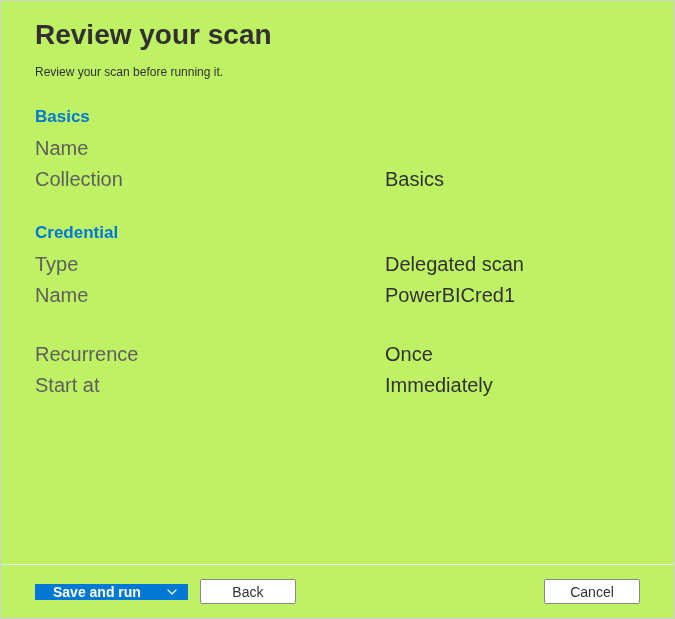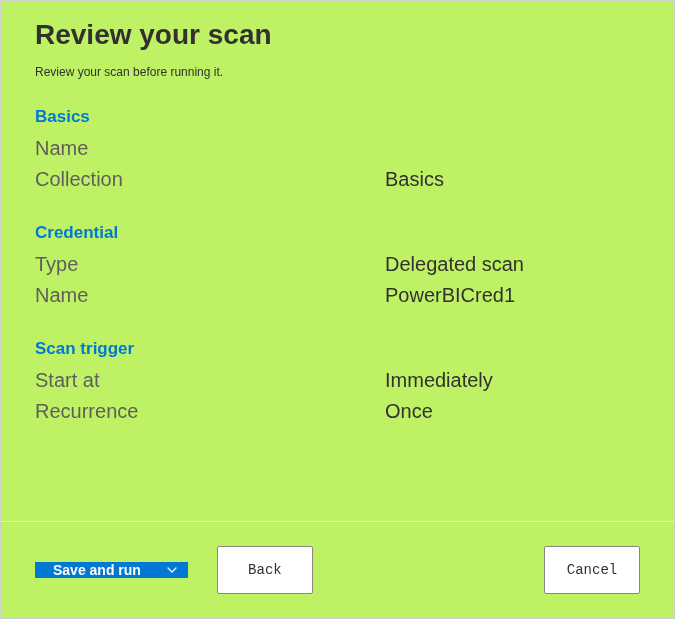--- a/index.html
+++ b/index.html
@@ -49,30 +49,30 @@
     .row-label {
       width: 350px;
       color: #605e5c;
       flex-shrink: 0;
     }
     .row-value {
       color: #323130;
     }
     .footer {
       border-top: 1px solid #edebe9;
-      padding: 24px 34px;
+      padding: 14px 34px;
       display: flex;
       align-items: center;
-      gap: 29px;
+      gap: 12px;
     }
     .btn {
-      height: 48px;
+      height: 25px;
       padding: 0 20px;
       font-size: 14px;
-      font-family: Liberation Mono, monospace;
+      font-family: Liberation Sans, sans-serif;
       border-radius: 2px;
       cursor: pointer;
       display: inline-flex;
       align-items: center;
       justify-content: center;
       user-select: none;
     }
     .btn-primary-main {
       background: #0078d4;
       color: #ffffff;
@@ -143,28 +143,27 @@
         <div class="row-label">Type</div>
         <div class="row-value">Delegated scan</div>
       </div>
       <div class="row">
         <div class="row-label">Name</div>
         <div class="row-value">PowerBICred1</div>
       </div>
     </div>
 
     <div class="section">
-      <div class="section-header">Scan trigger</div>
+      <div class="row">
+        <div class="row-label">Recurrence</div>
+        <div class="row-value">Once</div>
+      </div>
       <div class="row">
         <div class="row-label">Start at</div>
         <div class="row-value">Immediately</div>
-      </div>
-      <div class="row">
-        <div class="row-label">Recurrence</div>
-        <div class="row-value">Once</div>
       </div>
     </div>
   </div>
 
   <div class="footer">
     <div class="btn-primary-split-wrap">
       <button class="btn-primary-main">Save and run</button>
       <div class="btn-primary-split-divider"></div>
       <button class="btn-primary-chevron">
         <svg class="chevron-svg" viewBox="0 0 12 12">

